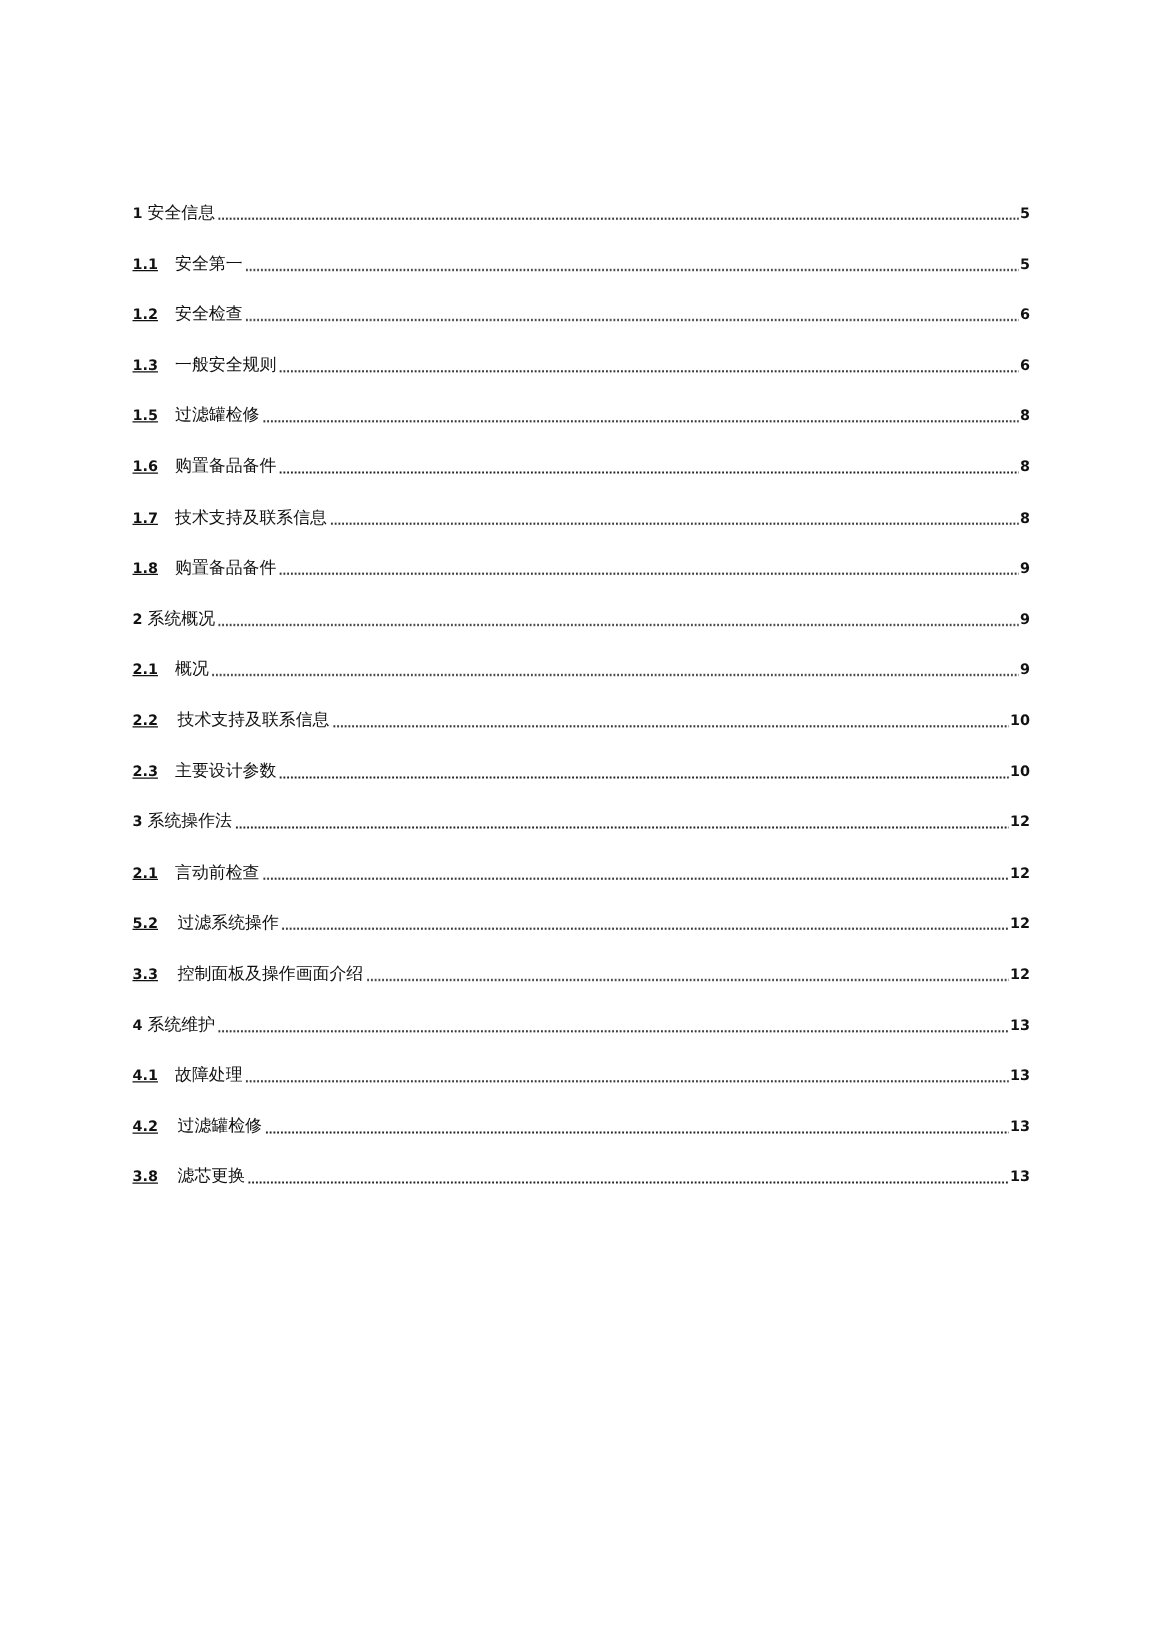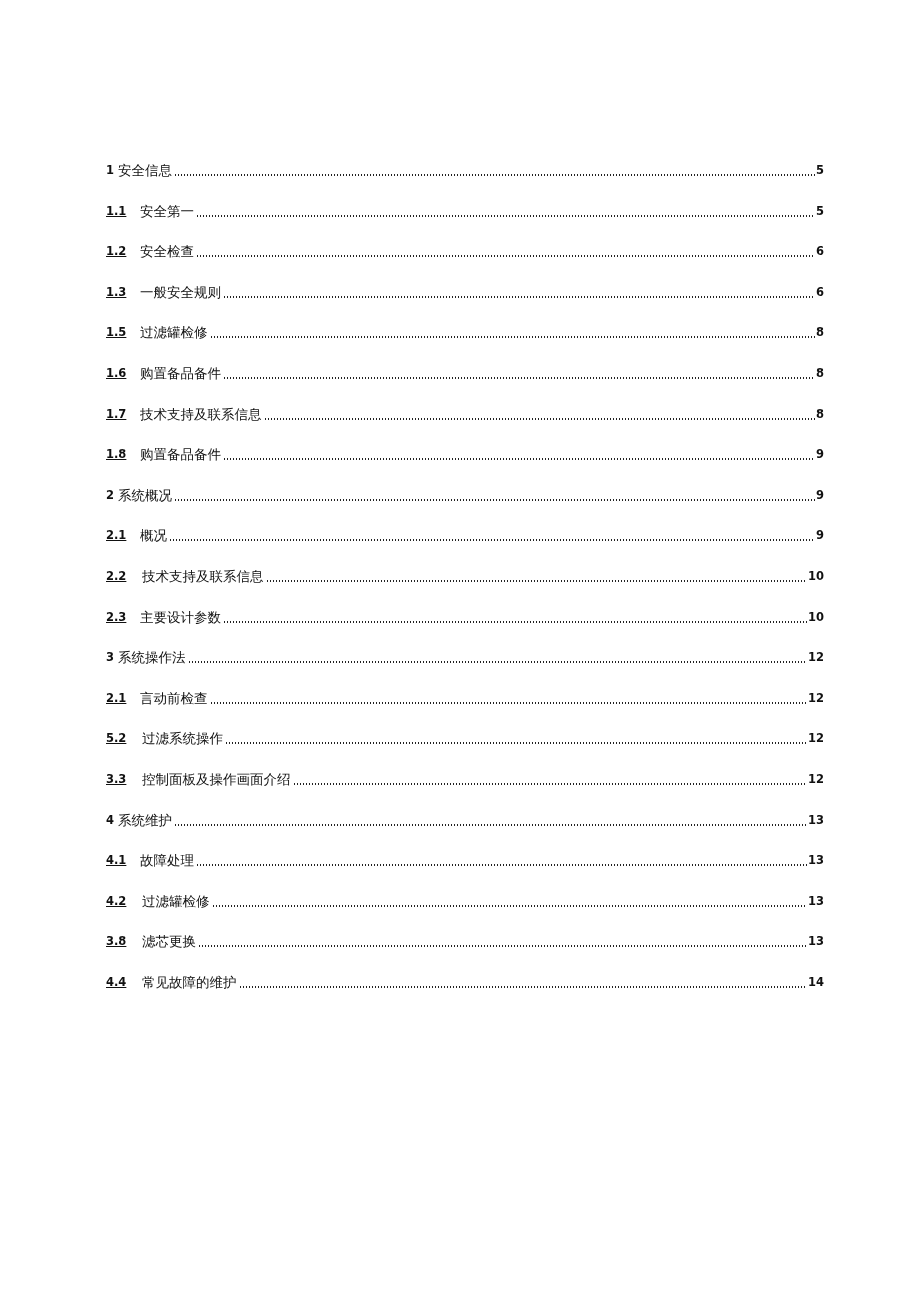--- a/index.html
+++ b/index.html
@@ -184,19 +184,13 @@
     <span class="title">过滤罐检修</span>
     <span class="dots"></span>
     <span class="page">13</span>
   </div>
   <div class="toc-row level-2 wide">
     <span class="num">3.8</span>
     <span class="title">滤芯更换</span>
     <span class="dots"></span>
     <span class="page">13</span>
   </div>
-  <div class="toc-row level-2 wide">
-    <span class="num">4.4</span>
-    <span class="title">常见故障的维护</span>
-    <span class="dots"></span>
-    <span class="page">14</span>
-  </div>
 </div>
 
 </body></html>

